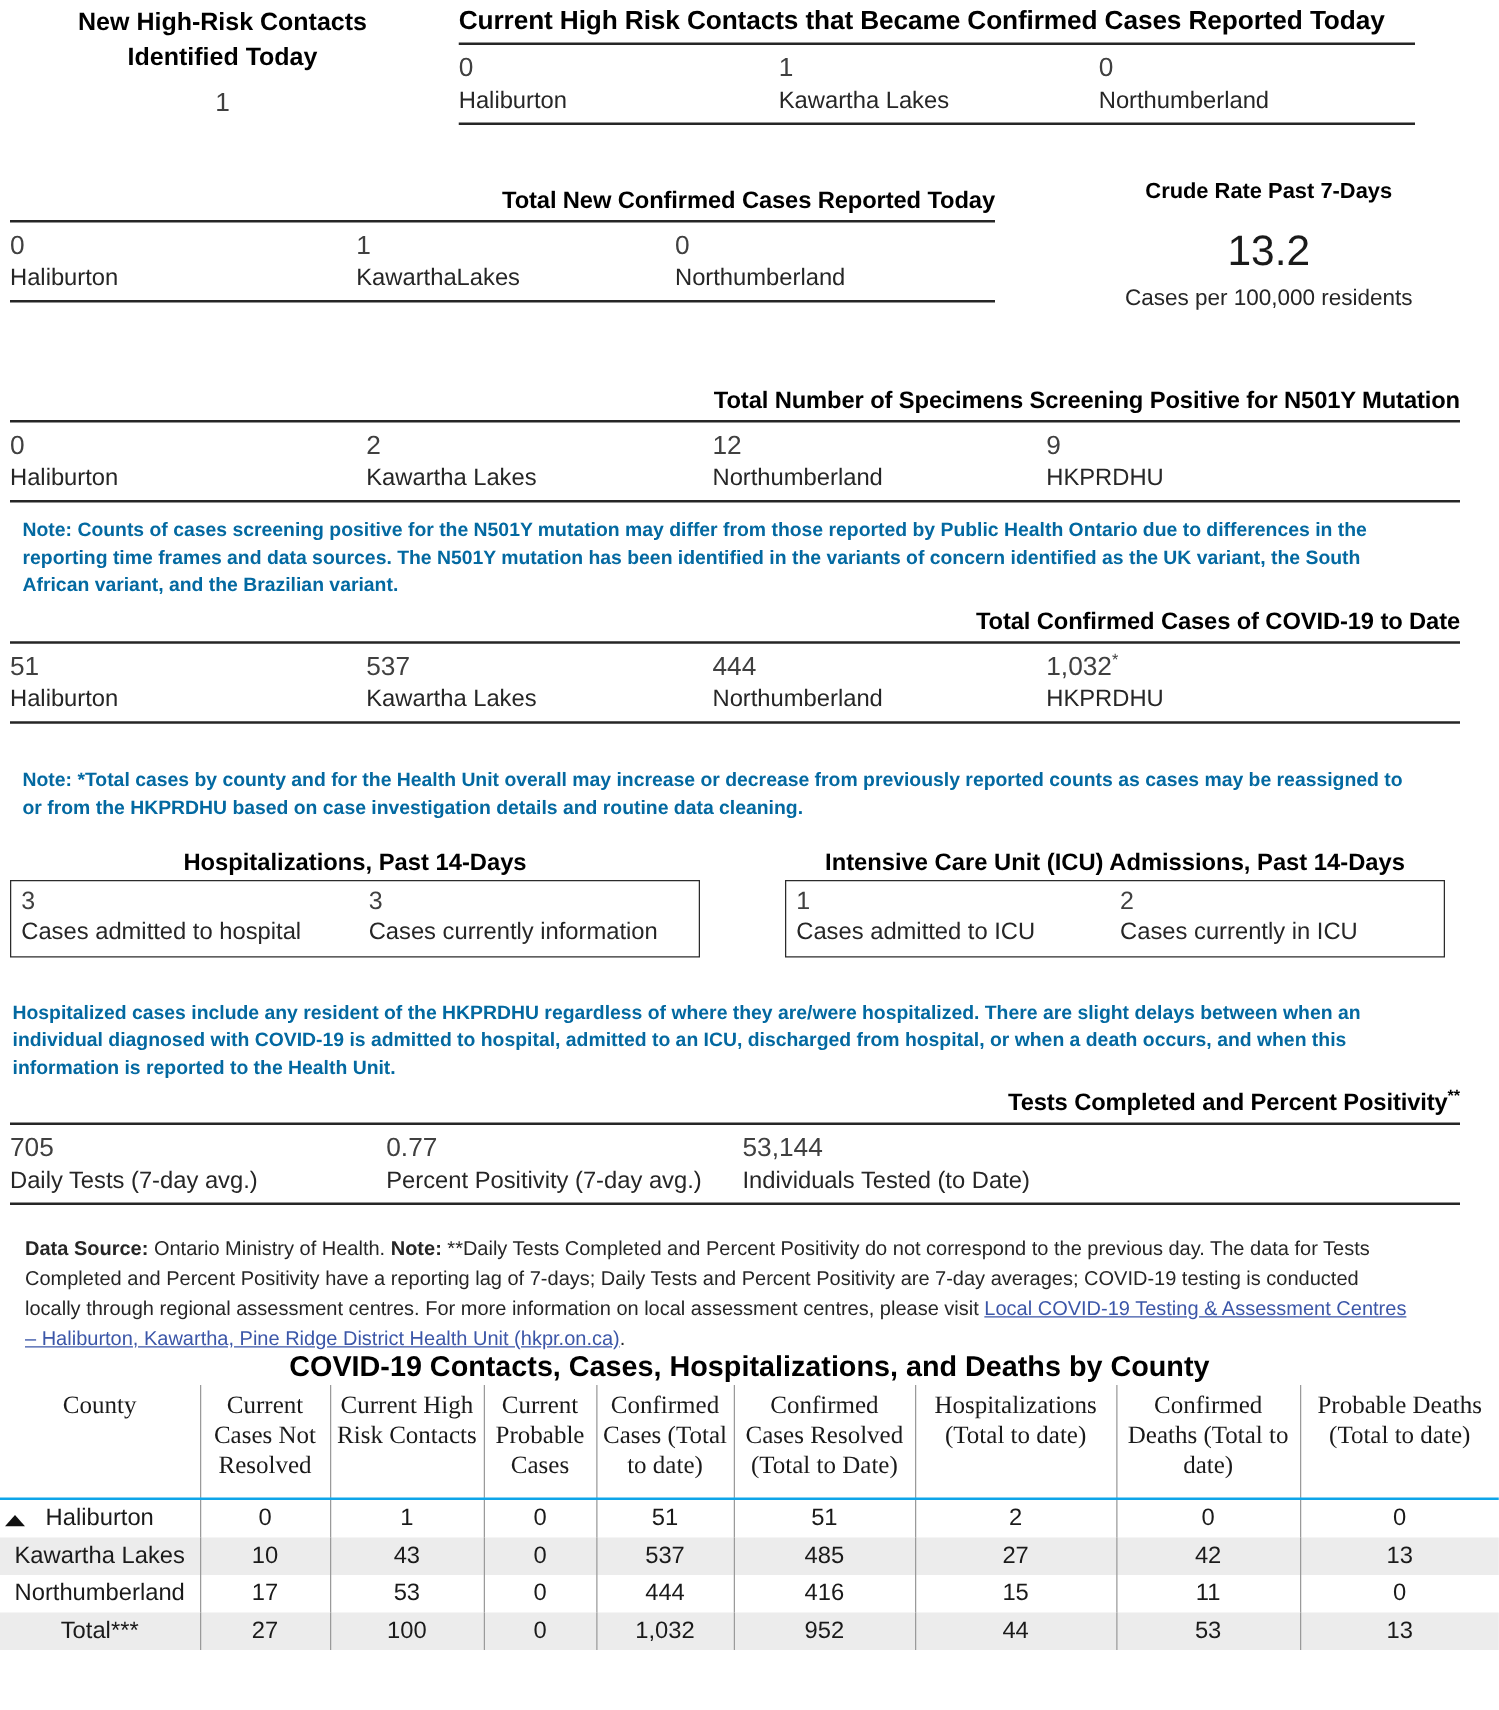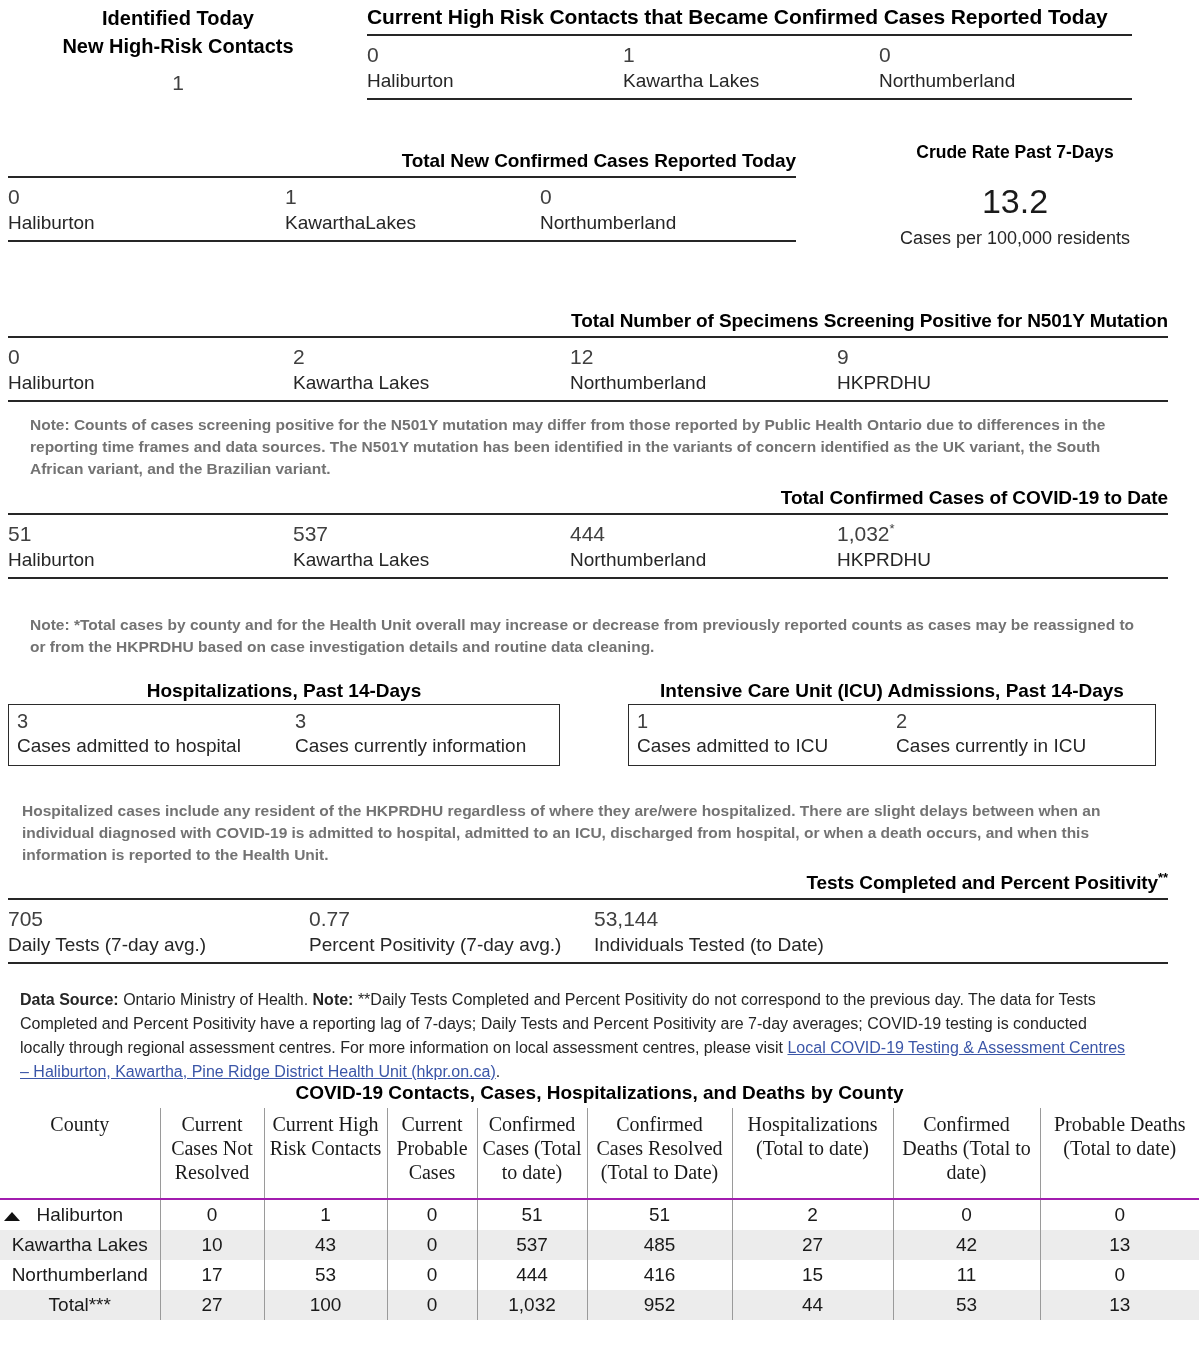--- a/index.html
+++ b/index.html
@@ -89,22 +89,21 @@
 
   
   #n501y { left: 8px; top: 310px; width: 1160px; }
   #n501y .bar { margin-top: 4px; }
   #n501y .metric-row { padding-top: 6px; padding-bottom: 4px; }
 
   .note {
     font-size: 15.5px;
     line-height: 22px;
     font-weight: bold;
-    color: #737373;
-    margin-left: 12px;
+    color: #0369a1;
   }
   #note1 { left: 18px; top: 414px; width: 1105px; }
   #note2 { left: 18px; top: 614px; width: 1110px; }
   #note3 { left: 10px; top: 800px; width: 1140px; }
 
   
   #total-confirmed { left: 8px; top: 487px; width: 1160px; }
   #total-confirmed .bar { margin-top: 4px; }
   #total-confirmed .metric-row { padding-top: 6px; padding-bottom: 4px; }
 
@@ -137,42 +136,42 @@
     font-weight: normal;
   }
   #datasource b { font-weight: bold; }
   #datasource .link {
     color: #3b56a8; text-decoration: underline; cursor: pointer;
   }
 
   
   #table-wrap { left: 0px; top: 1080px; width: 1199px; }
   #table-title {
-    font-weight: bold; font-size: 19px; text-align: center; color: #000;
+    font-weight: bold; font-size: 23px; text-align: center; color: #000;
     line-height: 26px; margin-bottom: 2px;
   }
   table.county {
     border-collapse: collapse;
     width: 1199px;
     table-layout: fixed;
   }
   table.county th {
     font-family: "Liberation Serif", serif;
     font-weight: normal;
     font-size: 20px;
     line-height: 24px;
     color: #1a1a1a;
     text-align: center;
     vertical-align: top;
     padding: 4px 4px 14px 4px;
     border-right: 1px solid #9a9a9a;
     background: #ffffff;
   }
   table.county th:last-child { border-right: none; }
-  table.county thead tr { border-bottom: 2px solid #a21caf; }
+  table.county thead tr { border-bottom: 2px solid #0ea5e9; }
   table.county td {
     font-family: "Liberation Sans", sans-serif;
     font-size: 19px;
     line-height: 24px;
     color: #1a1a1a;
     text-align: center;
     padding: 3px 4px;
     border-right: 1px solid #9a9a9a;
   }
   table.county td:last-child { border-right: none; }
@@ -189,22 +188,22 @@
     border-right: 8px solid transparent;
     border-bottom: 9px solid #111;
   }
 </style>
 </head>
 <body>
 
 <div class="page">
 
   <div class="abs" id="new-highrisk">
+    <div class="t">New High-Risk Contacts</div>
     <div class="t">Identified Today</div>
-    <div class="t">New High-Risk Contacts</div>
     <div class="n">1</div>
   </div>
 
   <div class="abs" id="hr-confirmed">
     <div class="sect-title">Current High Risk Contacts that Became Confirmed Cases Reported Today</div>
     <div class="bar rule-top"></div>
     <div class="metric-row">
       <div class="metric" style="width:256px">
         <span class="val">0</span>
         <span class="lbl">Haliburton</span>

